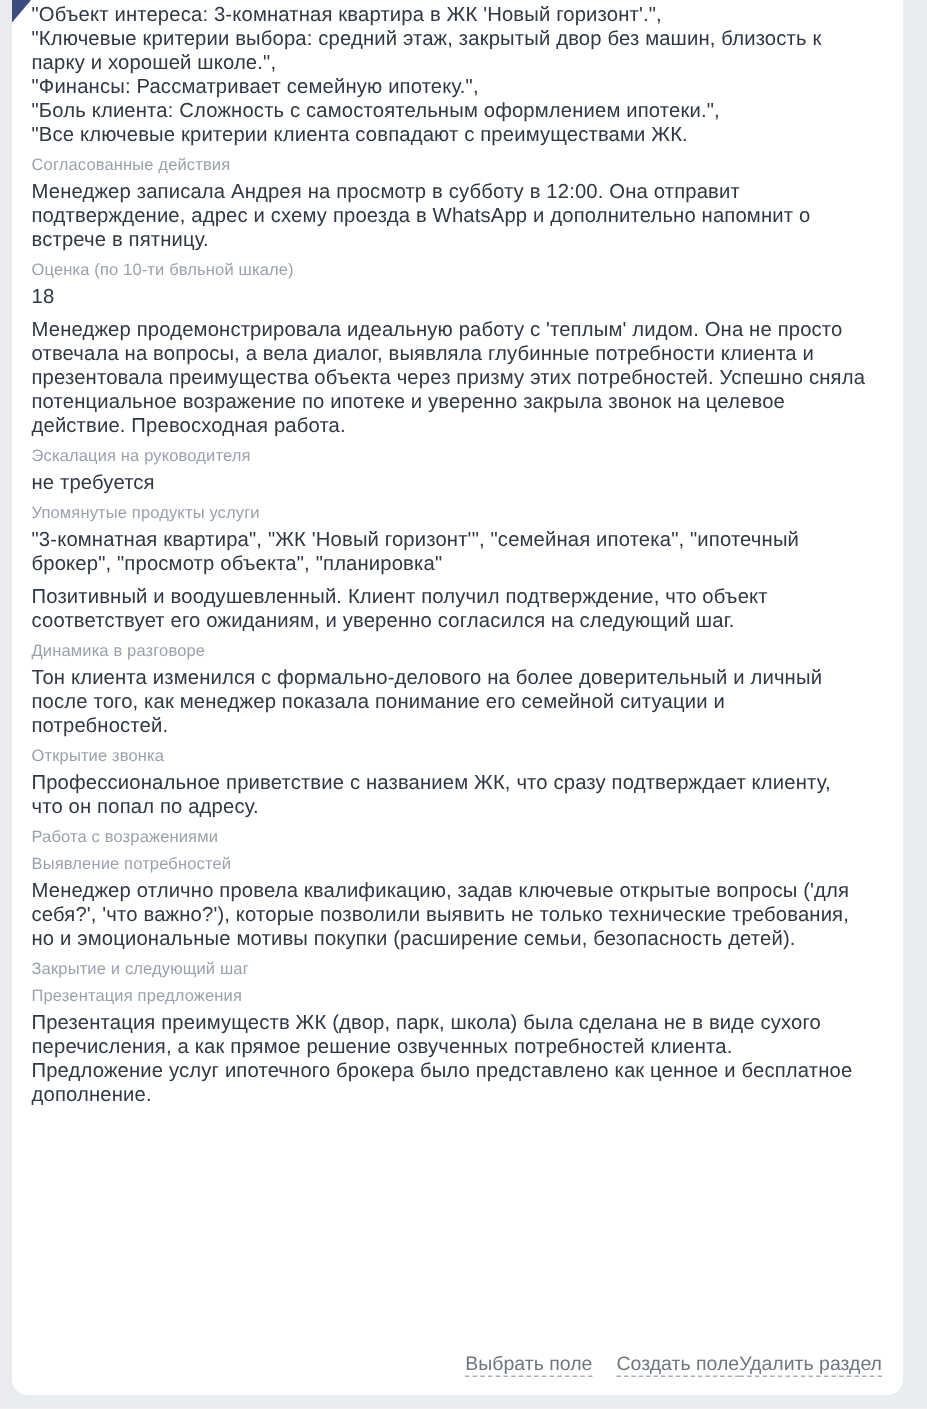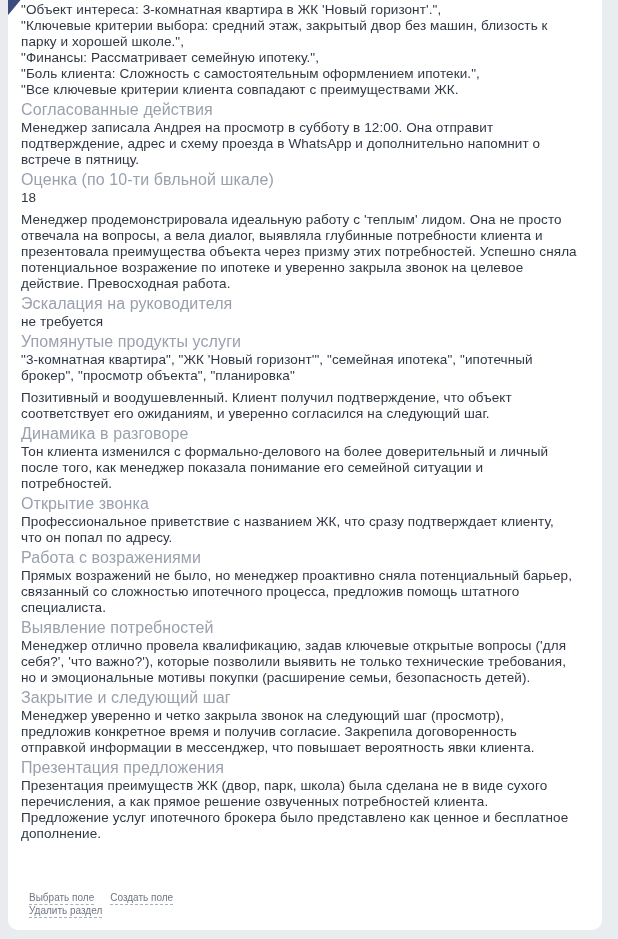--- a/index.html
+++ b/index.html
@@ -39,36 +39,35 @@
   }
   .intro-line, .value {
     font-size: 13.5px;
     line-height: 16px;
     color: #303844;
     max-width: 556px;
     letter-spacing: 0.1px;
   }
   .section { margin-top: 6px; }
   .label {
-    font-size: 16px;
+    font-size: 11px;
     line-height: 12px;
     color: #9aa1ad;
     margin-bottom: 4px;
     letter-spacing: 0.1px;
   }
   .footer {
     position: absolute;
     left: 21px;
     right: 14px;
     bottom: 12px;
     display: flex;
     justify-content: flex-end;
     align-items: baseline;
-    font-size: 10px;
-    flex-direction: column;
+    font-size: 13px;
   }
   .footer-left { display: flex; gap: 16px; }
   .footer a {
     color: #6f7682;
     text-decoration: none;
     border-bottom: 1px dashed #aab0ba;
     padding-bottom: 1px;
     cursor: pointer;
   }
 </style>
@@ -121,31 +120,29 @@
       <div class="value">Тон клиента изменился с формально-делового на более доверительный и личный после того, как менеджер показала понимание его семейной ситуации и потребностей.</div>
     </div>
 
     <div class="section">
       <div class="label">Открытие звонка</div>
       <div class="value">Профессиональное приветствие с названием ЖК, что сразу подтверждает клиенту, что он попал по адресу.</div>
     </div>
 
     <div class="section">
       <div class="label">Работа с возражениями</div>
-      <div class="value">Прямых возражений не было, но менеджер проактивно сняла потенциальный барьер, связанный со сложностью ипотечного процесса, предложив помощь штатного специалиста.</div>
     </div>
 
     <div class="section">
       <div class="label">Выявление потребностей</div>
       <div class="value">Менеджер отлично провела квалификацию, задав ключевые открытые вопросы ('для себя?', 'что важно?'), которые позволили выявить не только технические требования, но и эмоциональные мотивы покупки (расширение семьи, безопасность детей).</div>
     </div>
 
     <div class="section">
       <div class="label">Закрытие и следующий шаг</div>
-      <div class="value">Менеджер уверенно и четко закрыла звонок на следующий шаг (просмотр), предложив конкретное время и получив согласие. Закрепила договоренность отправкой информации в мессенджер, что повышает вероятность явки клиента.</div>
     </div>
 
     <div class="section">
       <div class="label">Презентация предложения</div>
       <div class="value">Презентация преимуществ ЖК (двор, парк, школа) была сделана не в виде сухого перечисления, а как прямое решение озвученных потребностей клиента. Предложение услуг ипотечного брокера было представлено как ценное и бесплатное дополнение.</div>
     </div>
 
     <div class="footer">
       <div class="footer-left">
         <a>Выбрать поле</a>

